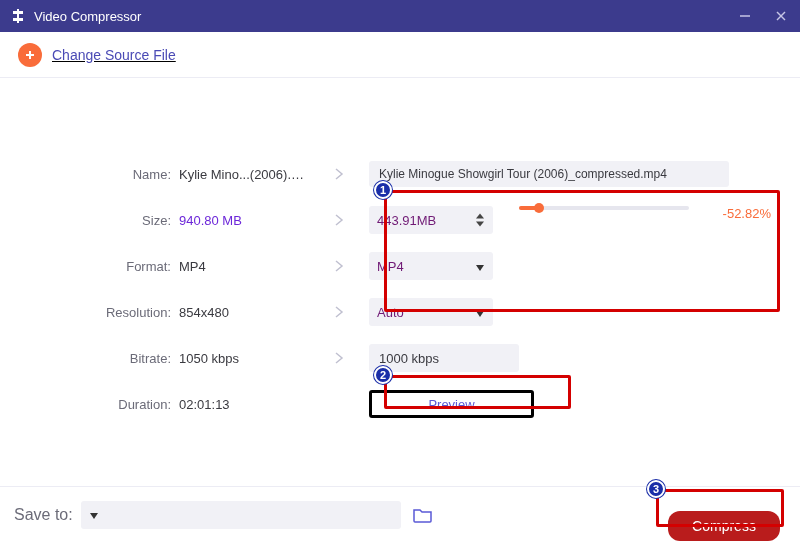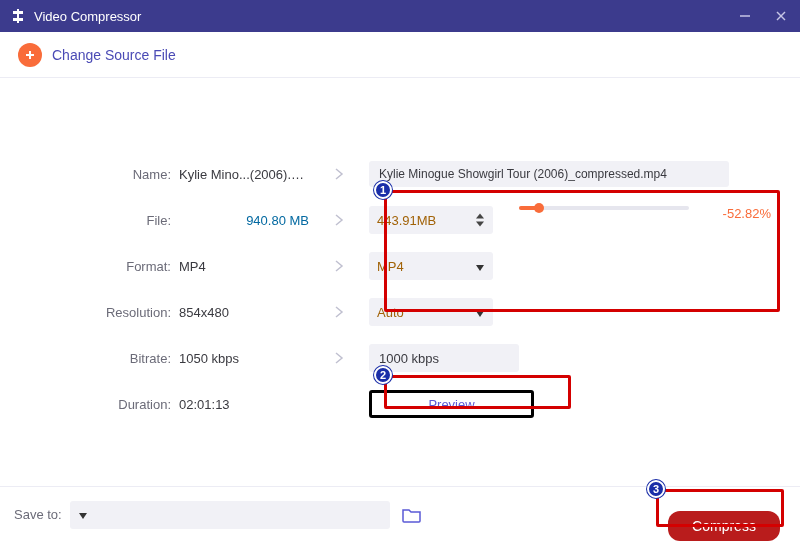--- a/index.html
+++ b/index.html
@@ -8,41 +8,41 @@
 
   
   .titlebar { height: 32px; background: #3c3b8d; display: flex; align-items: center; padding: 0 10px; color: #fff; }
   .titlebar .app-icon { width: 16px; height: 16px; margin-right: 8px; display: flex; align-items: center; justify-content: center; }
   .titlebar .title { font-size: 13px; font-weight: 400; flex: 1; }
   .titlebar .winbtns { display: flex; gap: 18px; align-items: center; }
   .titlebar .winbtn { width: 18px; height: 18px; display: flex; align-items: center; justify-content: center; color: #c6c5e6; cursor: pointer; }
   .titlebar .winbtn svg { stroke: currentColor; }
 
   
-  .header { height: 46px; display: flex; align-items: center; padding: 0 18px; border-bottom: 1px solid #ececf4; }
+  .header { height: 46px; display: flex; align-items: center; padding: 0 18px; border-bottom: 1px solid #ececf4; text-decoration: underline; }
   .plus-badge { width: 24px; height: 24px; border-radius: 50%; background: #f96c3a; display: flex; align-items: center; justify-content: center; color: #fff; margin-right: 10px; }
   .plus-badge svg { stroke: #fff; }
   .change-src { color: #4a4ab5; font-size: 14px; cursor: pointer; }
 
   
   .main { flex: 1; position: relative; padding: 0 14px; }
   .rows { position: absolute; left: 14px; right: 14px; top: 82px; }
   .row { display: flex; align-items: center; margin-bottom: 18px; height: 28px; }
   .label { width: 165px; text-align: right; color: #6b6b78; font-size: 13px; padding-right: 8px; }
   .srcval { width: 130px; color: #3a3a40; font-size: 13px; overflow: hidden; white-space: nowrap; text-overflow: ellipsis; }
-  .srcval.orange { color: #0369a1; text-align: right; }
+  .srcval.orange { color: #6d28d9; }
   .arrow { width: 60px; display: flex; justify-content: center; color: #c0c0d0; }
   .arrow svg { stroke: currentColor; }
   .rightcol { flex: 1; display: flex; align-items: flex-start; gap: 10px; }
 
   
   .outname { background: #f1f1f6; border-radius: 3px; padding: 6px 10px; font-size: 12px; color: #3a3a40; width: 360px; white-space: nowrap; overflow: hidden; text-overflow: ellipsis; }
 
   
-  .combo { background: #f1f1f6; border-radius: 3px; height: 28px; display: flex; align-items: center; padding: 0 8px; font-size: 13px; color: #a16207; }
+  .combo { background: #f1f1f6; border-radius: 3px; height: 28px; display: flex; align-items: center; padding: 0 8px; font-size: 13px; color: #701a75; }
   .combo.small { width: 124px; justify-content: space-between; }
   .combo.size  { width: 124px; justify-content: space-between; }
   .combo-spin  { display: flex; flex-direction: column; gap: 0; }
   .combo-spin svg { display: block; }
   .caret-down { color: #555; }
   .readvalue { background: #f1f1f6; border-radius: 3px; height: 28px; display: flex; align-items: center; padding: 0 10px; font-size: 13px; color: #3a3a40; width: 150px; }
 
   
   .slider { position: relative; flex: 1; max-width: 170px; height: 4px; background: #e6e6ee; border-radius: 2px; margin-left: 16px; }
   .slider .fill { position: absolute; left: 0; top: 0; height: 100%; background: #f96c3a; border-radius: 2px; }
@@ -59,21 +59,21 @@
   .badge { position: absolute; width: 18px; height: 18px; border-radius: 50%; background: #1a2ea8; color: #fff; font-size: 11px; font-weight: 700; display: flex; align-items: center; justify-content: center; border: 2px solid #fff; box-shadow: 0 0 0 1px #1a2ea8; z-index: 5; }
   .b1 { left: 374px; top: 103px; }
   .b2 { left: 374px; top: 288px; }
   .b3 { position: absolute; left: 647px; top: -7px; width: 18px; height: 18px; }
 
   
   .preview-btn { width: 165px; height: 28px; border: 3px solid #000000; border-radius: 3px; background: #fff; color: #5a59d6; font-size: 13px; cursor: pointer; display: flex; align-items: center; justify-content: center; }
 
   
   .footer { height: 56px; border-top: 1px solid #ececf4; display: flex; align-items: center; padding: 0 14px; position: relative; }
-  .saveto-label { color: #6b6b78; font-size: 13px; margin-right: 8px; }
+  .saveto-label { color: #6b6b78; font-size: 16px; margin-right: 8px; }
   .saveto-combo { background: #f1f1f6; border-radius: 3px; height: 28px; display: flex; align-items: center; padding: 0 8px; font-size: 12px; color: #3a3a40; width: 320px; justify-content: space-between; }
   .folder-btn { width: 24px; height: 24px; margin-left: 10px; display: flex; align-items: center; justify-content: center; cursor: pointer; }
   .compress-btn { position: absolute; right: 20px; top: 24px; width: 112px; height: 30px; background: #b91c1c; color: #fff; border-radius: 12px; font-size: 14px; display: flex; align-items: center; justify-content: center; cursor: pointer; }
 </style>
 </head>
 <body>
 
 <div class="window">
 
   <div class="titlebar">
@@ -120,21 +120,21 @@
           <svg width="10" height="14" viewBox="0 0 10 14">
               <polyline points="2,2 8,7 2,12" fill="none" stroke-width="1.5"></polyline>
             </svg>
         </div>
         <div class="rightcol">
           <div class="outname">Kylie Minogue Showgirl Tour (2006)_compressed.mp4</div>
         </div>
       </div>
 
       <div class="row">
-        <div class="label">File:</div>
+        <div class="label">Size:</div>
         <div class="srcval orange">940.80 MB</div>
         <div class="arrow">
           <svg width="10" height="14" viewBox="0 0 10 14">
               <polyline points="2,2 8,7 2,12" fill="none" stroke-width="1.5"></polyline>
             </svg>
         </div>
         <div class="rightcol">
           <div class="combo size">
             <span>443.91MB</span>
             <span class="combo-spin">

